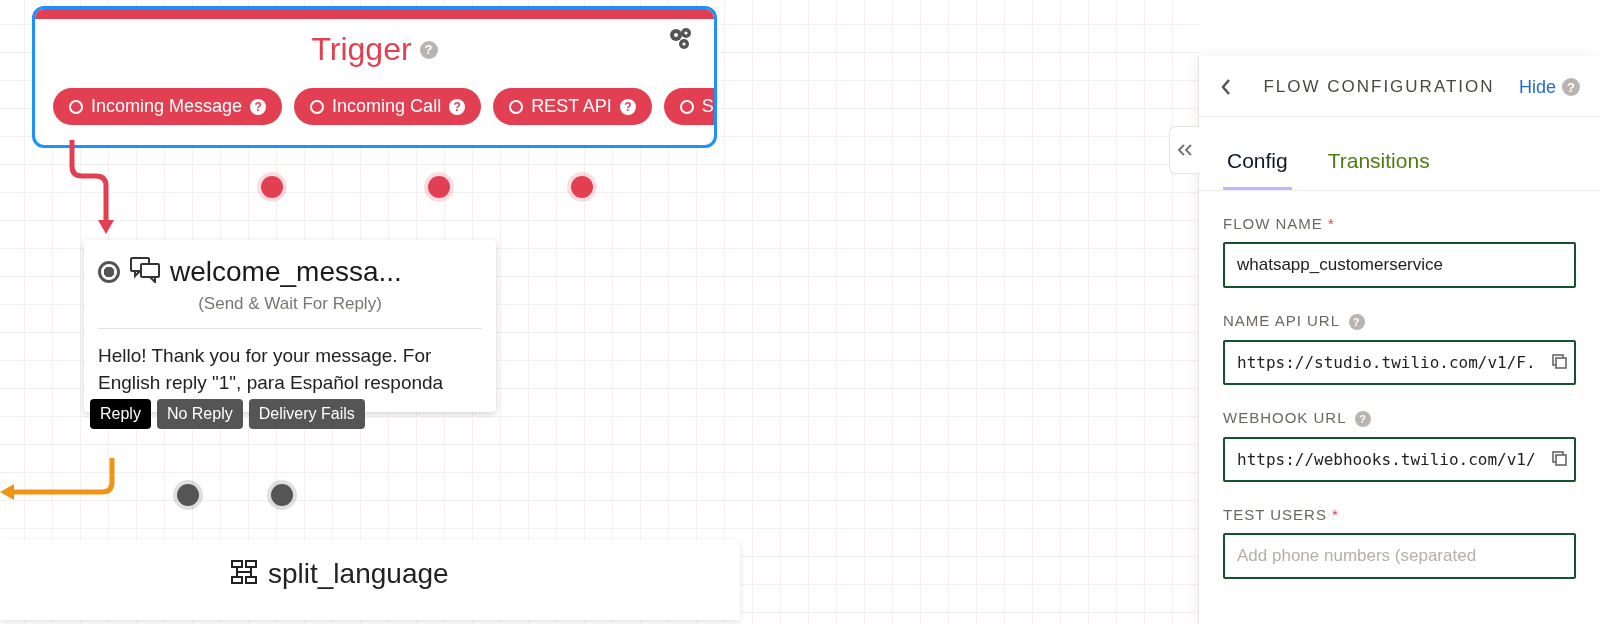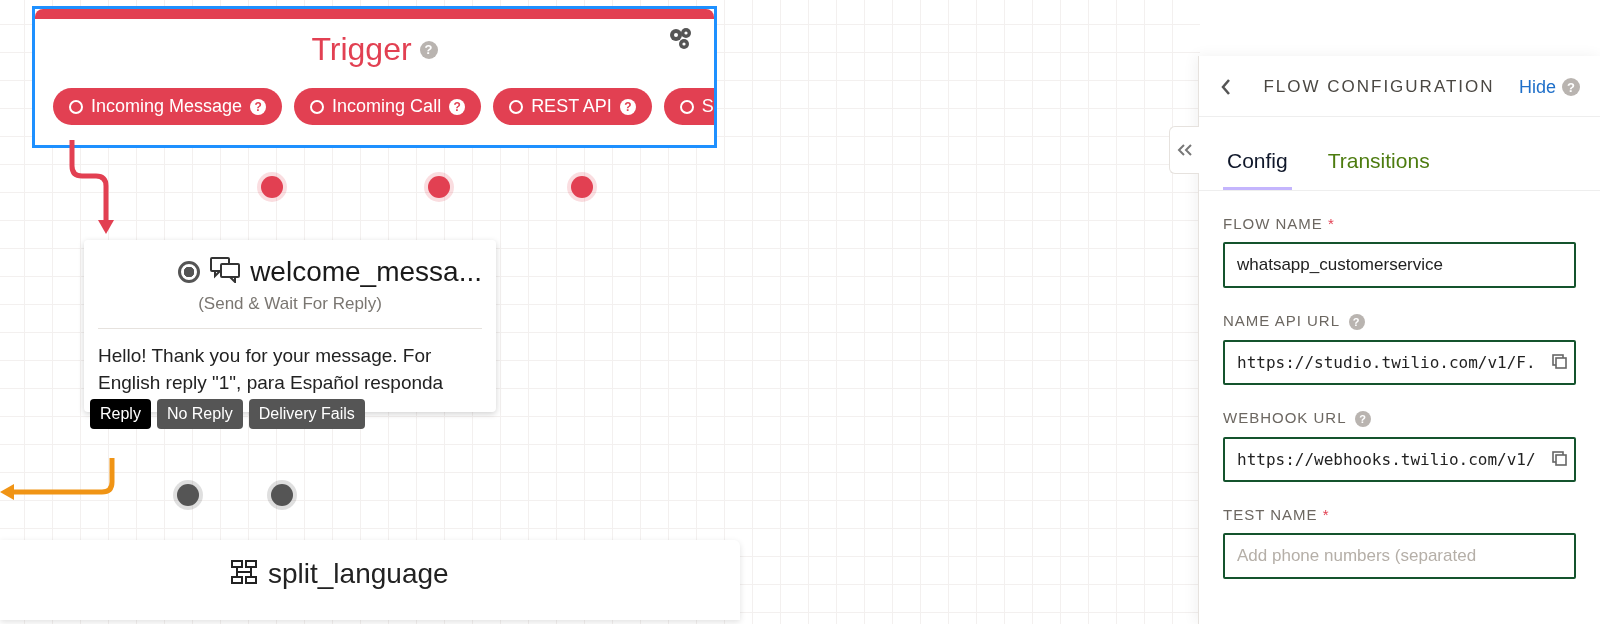--- a/index.html
+++ b/index.html
@@ -22,21 +22,21 @@
     background-size: 28px 28px;
     background-position: -4px -4px;
   }
 
   
   .trigger-widget {
     position: absolute;
     left: 32px; top: 6px;
     width: 685px;
     border: 3px solid #1e90ff;
-    border-radius: 0;
+    border-radius: 12px;
     background: #fff;
     overflow: hidden;
   }
   .trigger-topbar {
     height: 10px;
     background: #e24052;
     border-top-left-radius: 8px;
     border-top-right-radius: 8px;
   }
   .trigger-header {
@@ -128,21 +128,20 @@
     width: 412px;
     background: #fff;
     border-radius: 4px;
     box-shadow: 0 2px 6px rgba(0,0,0,0.18);
   }
   .msg-header {
     display: flex;
     align-items: center;
     gap: 10px;
     padding: 16px 14px 6px;
-    justify-content: flex-end;
   }
   .state-dot {
     width: 22px; height: 22px;
     border-radius: 50%;
     border: 3px solid #555;
     background: radial-gradient(circle at 50% 50%, #555 45%, #fff 48%);
   }
   .chat-svg { color: #333; }
   .msg-title {
     font-size: 28px;
@@ -453,17 +452,17 @@
       <input class="field-input mono" value="https://webhooks.twilio.com/v1/" style="">
       <span class="copy-btn" style="margin-top:-12px">
         <svg width="18" height="18" viewBox="0 0 18 18" fill="none" stroke="currentColor" stroke-width="1.6">
             <rect x="3" y="3" width="10" height="10"></rect>
             <rect x="6" y="6" width="10" height="10" fill="#fff"></rect>
           </svg>
       </span>
     </div>
 
     <div class="field-label">
-      <span>TEST NAME</span> <span class="req">*</span>
+      <span>TEST USERS</span> <span class="req">*</span>
     </div>
     <input class="field-input" placeholder="Add phone numbers (separated" style="">
   </div>
 </div>
 
 </body></html>

